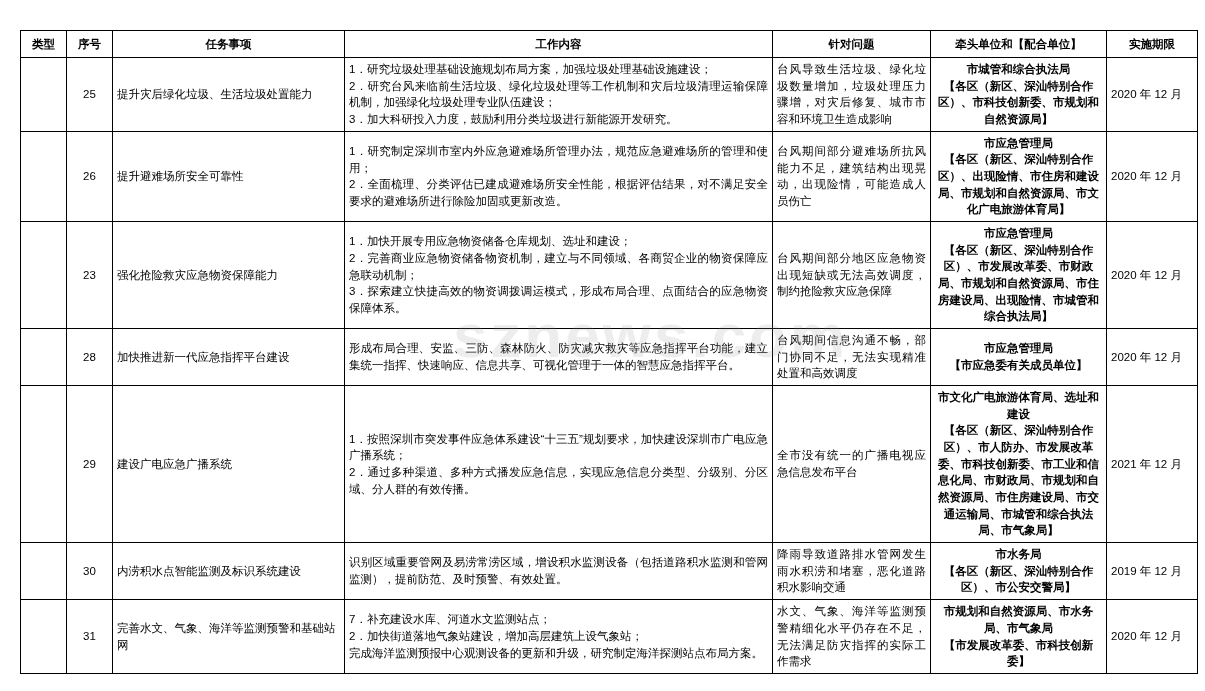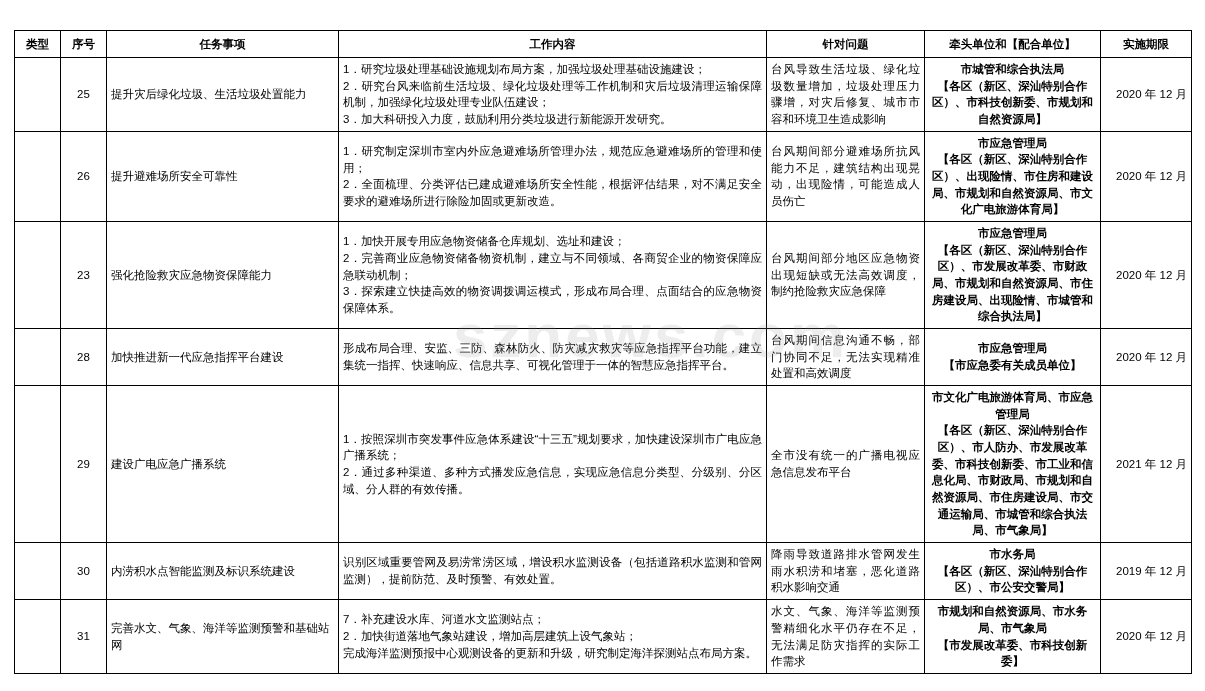--- a/index.html
+++ b/index.html
@@ -37,21 +37,21 @@
   .watermark span {
     font-size: 62px;
     font-weight: bold;
     color: rgba(150,150,150,0.17);
     letter-spacing: 3px;
     font-family: "Liberation Sans", sans-serif;
     transform: translateY(-10px);
   }
   table.doc {
     position: absolute;
-    left: 14px;
+    left: 20px;
     top: 30px;
     border-collapse: collapse;
     table-layout: fixed;
     width: 1177px;
     z-index: 2;
     border-radius: 20px;
   }
   table.doc td, table.doc th {
     border: 1px solid #000000;
     vertical-align: middle;
@@ -76,21 +76,21 @@
   col.c-deadline { width: 91px; }
 
   td.type-cell { text-align: center; }
   td.no-cell { text-align: center; font-size: 12px; }
   td.task-cell { padding-left: 10px; font-size: 12px; }
   td.content-cell { padding-left: 8px; padding-right: 8px; text-align: justify; font-size: 11.5px; }
   td.problem-cell { padding-left: 6px; padding-right: 6px; text-align: justify; font-size: 11.5px; }
   td.unit-cell { text-align: center; font-size: 11px; line-height: 1.5; }
   td.unit-cell .lead { font-weight: bold; }
   td.unit-cell .coop { font-weight: bold; }
-  td.deadline-cell { text-align: right; font-size: 11.5px; }
+  td.deadline-cell { text-align: left; font-size: 11.5px; }
   .nowrap-line { display: block; }
 </style>
 </head>
 <body>
 
 <div class="page">
 
   <div class="watermark">
     <span>sznews.com</span>
   </div>
@@ -181,21 +181,21 @@
         <tr>
           <td class="type-cell"></td>
           <td class="no-cell">29</td>
           <td class="task-cell">建设广电应急广播系统</td>
           <td class="content-cell">
             <span class="nowrap-line">1．按照深圳市突发事件应急体系建设“十三五”规划要求，加快建设深圳市广电应急广播系统；</span>
             <span class="nowrap-line">2．通过多种渠道、多种方式播发应急信息，实现应急信息分类型、分级别、分区域、分人群的有效传播。</span>
           </td>
           <td class="problem-cell">全市没有统一的广播电视应急信息发布平台</td>
           <td class="unit-cell">
-            <div class="lead">市文化广电旅游体育局、市应急管理局</div>
+            <div class="lead">市文化广电旅游体育局、选址和建设</div>
             <div class="coop">【各区（新区、深汕特别合作区）、市人防办、市发展改革委、市科技创新委、市工业和信息化局、市财政局、市规划和自然资源局、市住房建设局、市交通运输局、市城管和综合执法局、市气象局】</div>
           </td>
           <td class="deadline-cell">2021 年 12 月</td>
         </tr>
         <tr>
           <td class="type-cell"></td>
           <td class="no-cell">30</td>
           <td class="task-cell">内涝积水点智能监测及标识系统建设</td>
           <td class="content-cell">
             <span class="nowrap-line">识别区域重要管网及易涝常涝区域，增设积水监测设备（包括道路积水监测和管网监测），提前防范、及时预警、有效处置。</span>

